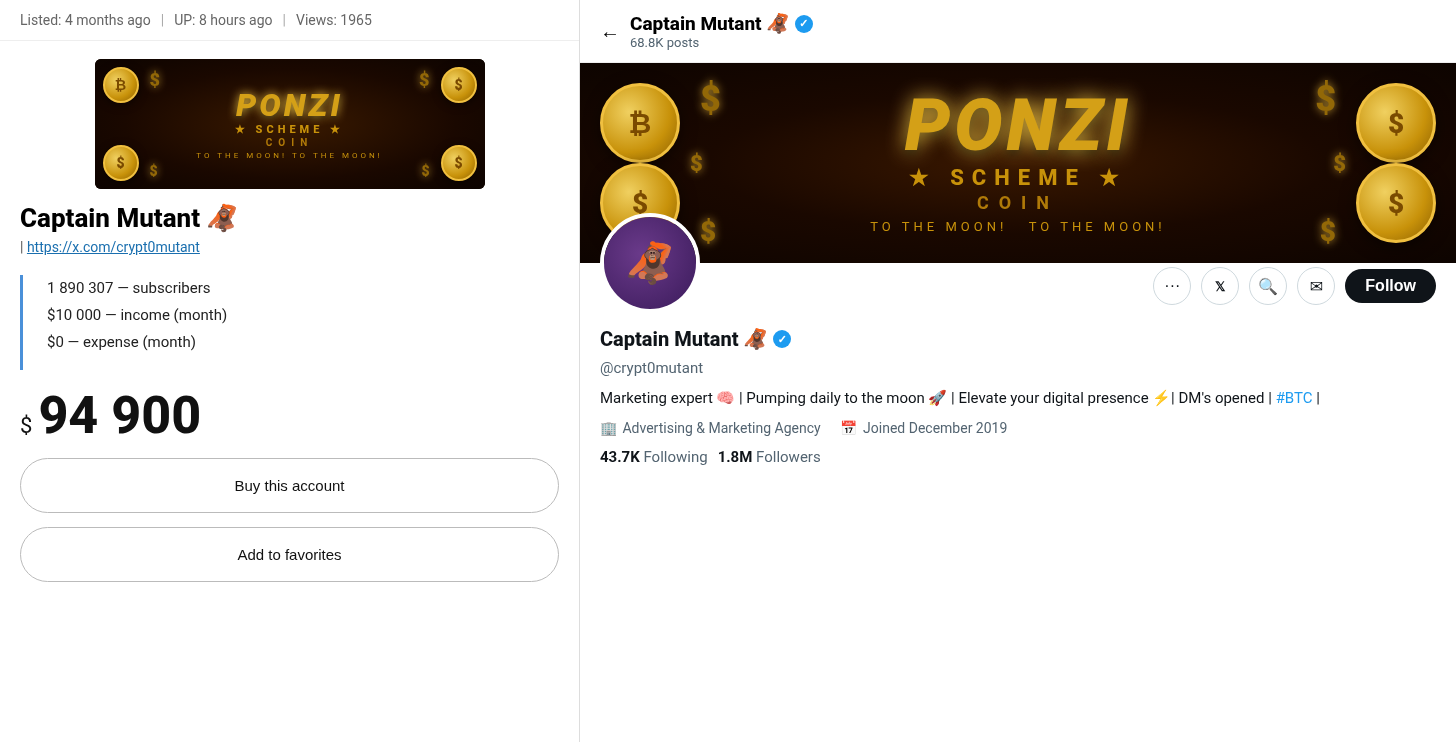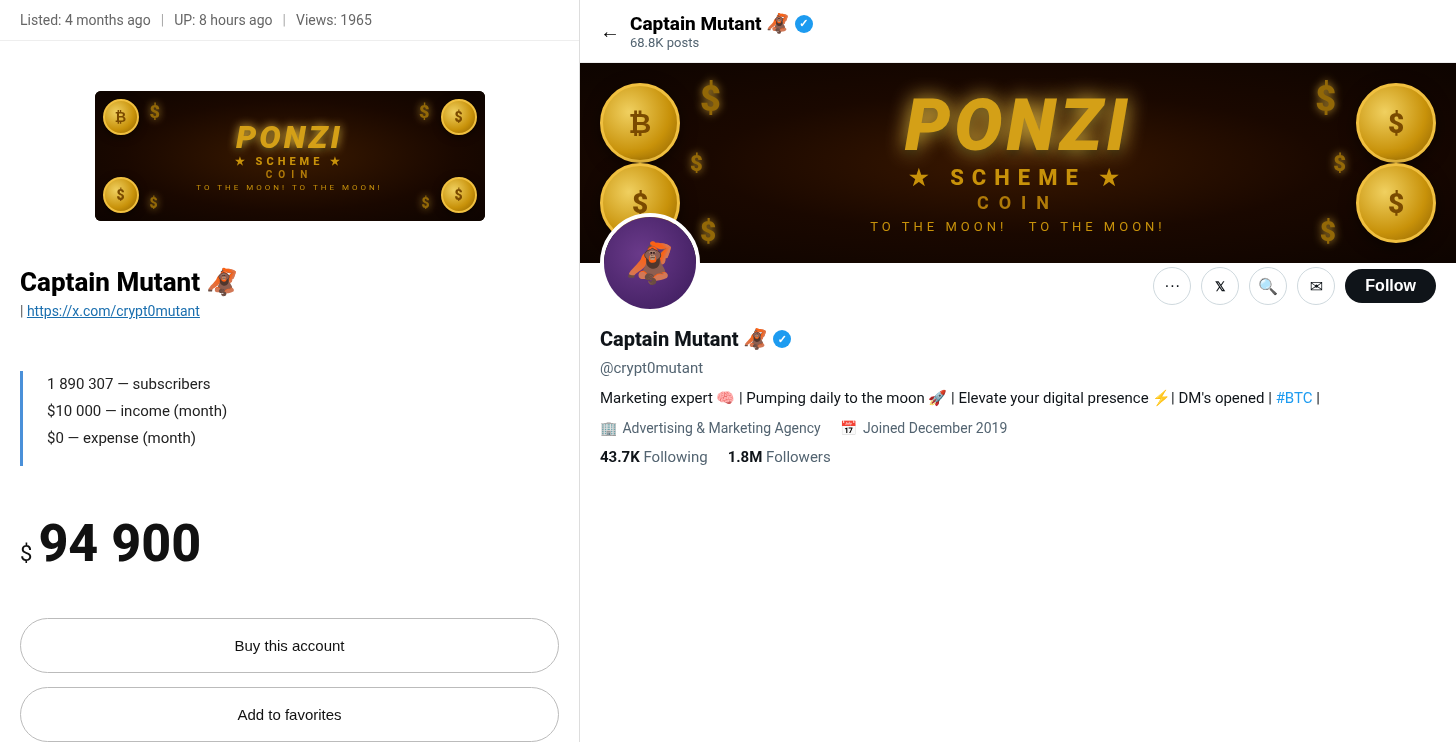--- a/index.html
+++ b/index.html
@@ -14,21 +14,20 @@
 
     
     .left-panel {
       width: 580px;
       min-width: 580px;
       border-right: 1px solid #ddd;
       padding: 0;
       display: flex;
       flex-direction: column;
       background: #fff;
-      gap: 32px;
     }
 
     .listing-meta {
       padding: 12px 20px;
       font-size: 14px;
       color: #444;
       border-bottom: 1px solid #eee;
       display: flex;
       align-items: center;
       gap: 10px;
@@ -395,21 +394,21 @@
       align-items: center;
       gap: 5px;
       font-size: 14px;
       color: #536471;
     }
     .meta-icon {
       font-size: 14px;
     }
     .follow-stats {
       display: flex;
-      gap: 20px;
+      gap: 10px;
       font-size: 15px;
       text-align: center;
     }
     .follow-stat-num {
       font-weight: 700;
       color: #0f1419;
     }
     .follow-stat-label {
       color: #536471;
     }

